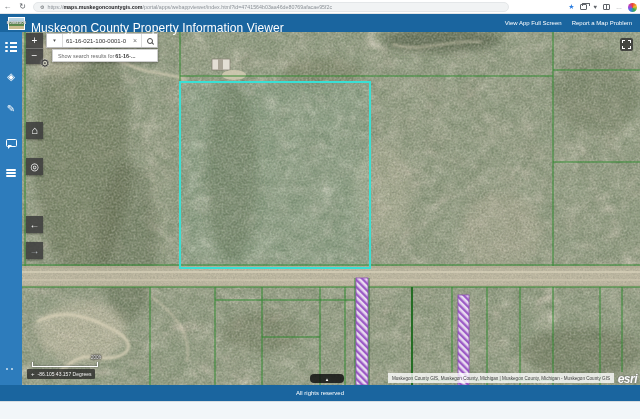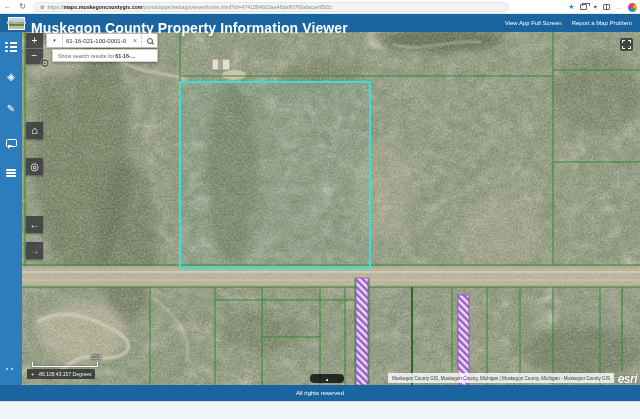--- a/index.html
+++ b/index.html
@@ -19,21 +19,21 @@
   .ticon { color:#5f6368; font-size:6px; }
   .coll { width:7px; height:6px; border:1px solid #5f6368; border-radius:1px; position:relative; }
   .coll:before { content:""; position:absolute; left:1px; top:-2.5px; width:6px; height:2px; border:1px solid #5f6368; border-bottom:none; border-radius:1px 1px 0 0; }
   .split { width:7px; height:6px; border:1px solid #5f6368; border-radius:1px; background:linear-gradient(#5f6368,#5f6368) center/1px 100% no-repeat; }
   .profile { width:9px; height:9px; border-radius:50%; background:conic-gradient(#e8443a,#f5b928,#35a853,#3b7de8,#b33fd4,#e8443a); }
 
   
   .appbar { left:0; top:14px; width:640px; height:18px; background:#1a659f; display:flex; align-items:center; color:#fff; z-index:40; }
   .logo { margin-left:8px; width:17px; height:13px; border:1px solid #fff; background:linear-gradient(#bcd6e4 0 40%, #5c8a4e 40% 75%, #cbbd90 75% 100%); display:flex; align-items:center; justify-content:center; }
   .logo span { font-size:3px; color:#fff; font-weight:bold; letter-spacing:.2px; text-shadow:0 0 1px #2a2a2a; }
-  .apptitle { margin-left:6px; font-size:14px; font-weight:bold; letter-spacing:.1px;margin-top:9px; }
+  .apptitle { margin-left:6px; font-size:12px; font-weight:normal; letter-spacing:.1px;margin-top:9px; }
   .applinks { margin-left:auto; margin-right:8px; display:flex; gap:10px; font-size:6px; }
   .applinks span { cursor:pointer; }
 
   
   .sidebar { left:0; top:32px; width:22px; height:353px; background:#2d7cbc; z-index:30; }
   .sbi { position:absolute; left:0; width:22px; height:22px; display:flex; align-items:center; justify-content:center; color:#fff; cursor:pointer; }
   .hb { width:10px; } .hb i { display:block; height:1.4px; background:#fff; margin:1.8px 0; border-radius:1px; }
   .lg .r { display:flex; align-items:center; margin:1.6px 0; }
   .lg .d { width:2.4px; height:2.4px; background:#fff; border-radius:50%; margin-right:2px; }
   .lg .b { width:7px; height:1.4px; background:#fff; }

